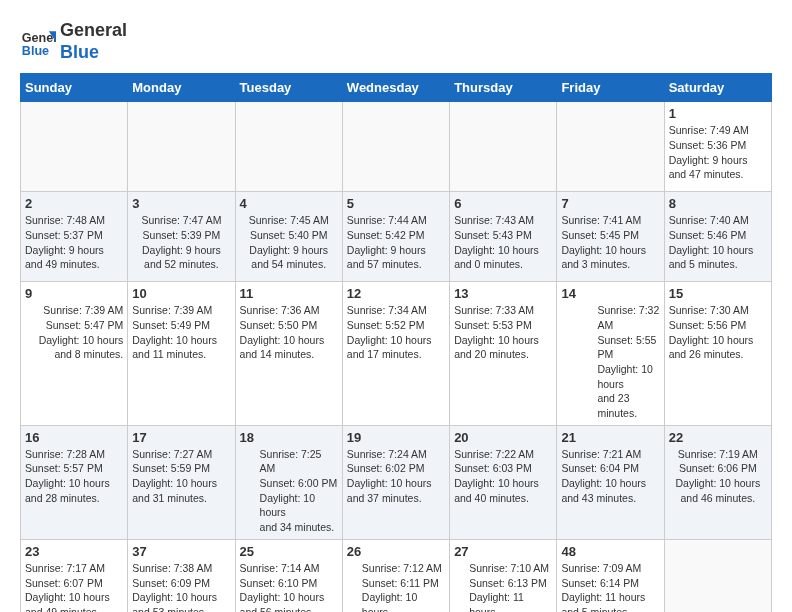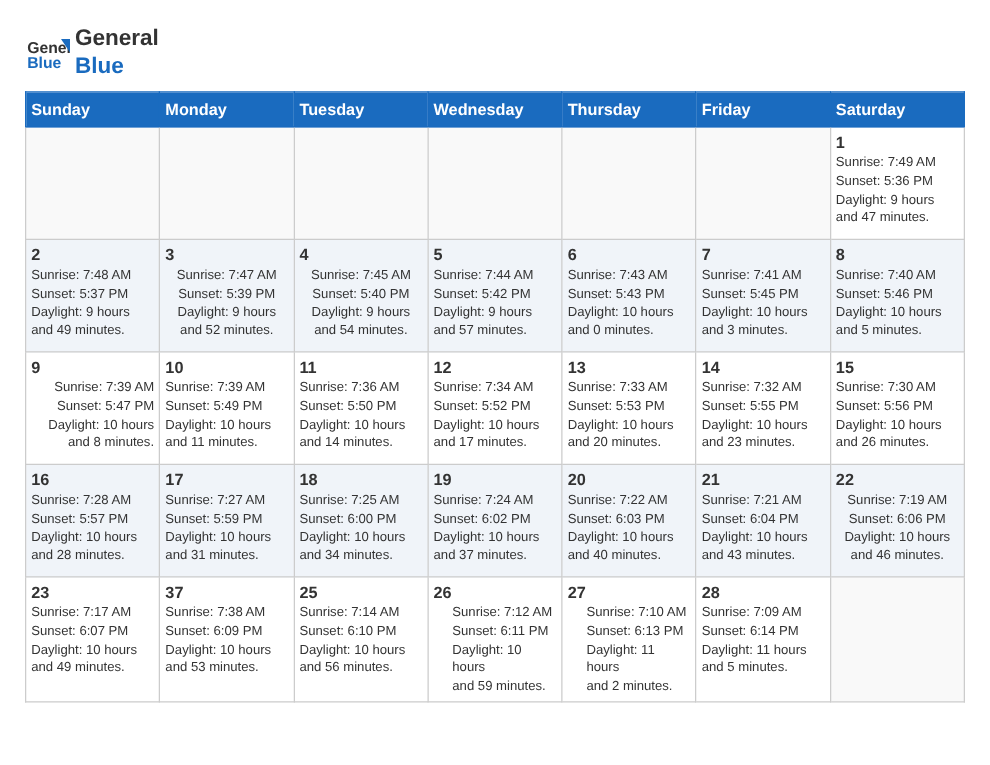--- a/index.html
+++ b/index.html
@@ -211,21 +211,21 @@
         </td>
         <td>
           <span class="day-num">13</span>
           <div class="day-info" style="white-space: pre-line;">Sunrise: 7:33 AM
 Sunset: 5:53 PM
 Daylight: 10 hours
 and 20 minutes.</div>
         </td>
         <td>
           <span class="day-num">14</span>
-          <div class="day-info" style="white-space: pre-line;">Sunrise: 7:32 AM
+          <div class="day-info" style="white-space: pre-line; margin-left: 36px;">Sunrise: 7:32 AM
 Sunset: 5:55 PM
 Daylight: 10 hours
 and 23 minutes.</div>
         </td>
         <td>
           <span class="day-num">15</span>
           <div class="day-info" style="white-space: pre-line;">Sunrise: 7:30 AM
 Sunset: 5:56 PM
 Daylight: 10 hours
 and 26 minutes.</div>
@@ -241,21 +241,21 @@
         </td>
         <td>
           <span class="day-num">17</span>
           <div class="day-info" style="white-space: pre-line;">Sunrise: 7:27 AM
 Sunset: 5:59 PM
 Daylight: 10 hours
 and 31 minutes.</div>
         </td>
         <td>
           <span class="day-num">18</span>
-          <div class="day-info" style="white-space: pre-line;">Sunrise: 7:25 AM
+          <div class="day-info" style="white-space: pre-line; margin-left: 20px;">Sunrise: 7:25 AM
 Sunset: 6:00 PM
 Daylight: 10 hours
 and 34 minutes.</div>
         </td>
         <td>
           <span class="day-num">19</span>
           <div class="day-info" style="white-space: pre-line;">Sunrise: 7:24 AM
 Sunset: 6:02 PM
 Daylight: 10 hours
 and 37 minutes.</div>
@@ -312,21 +312,21 @@
 and 59 minutes.</div>
         </td>
         <td>
           <span class="day-num">27</span>
           <div class="day-info" style="white-space: pre-line; margin-left: 15px;">Sunrise: 7:10 AM
 Sunset: 6:13 PM
 Daylight: 11 hours
 and 2 minutes.</div>
         </td>
         <td>
-          <span class="day-num">28</span>
+          <span class="day-num">48</span>
           <div class="day-info" style="white-space: pre-line;">Sunrise: 7:09 AM
 Sunset: 6:14 PM
 Daylight: 11 hours
 and 5 minutes.</div>
         </td>
         <td class="empty-cell"></td>
       </tr>
     </tbody>
 </table>
 

